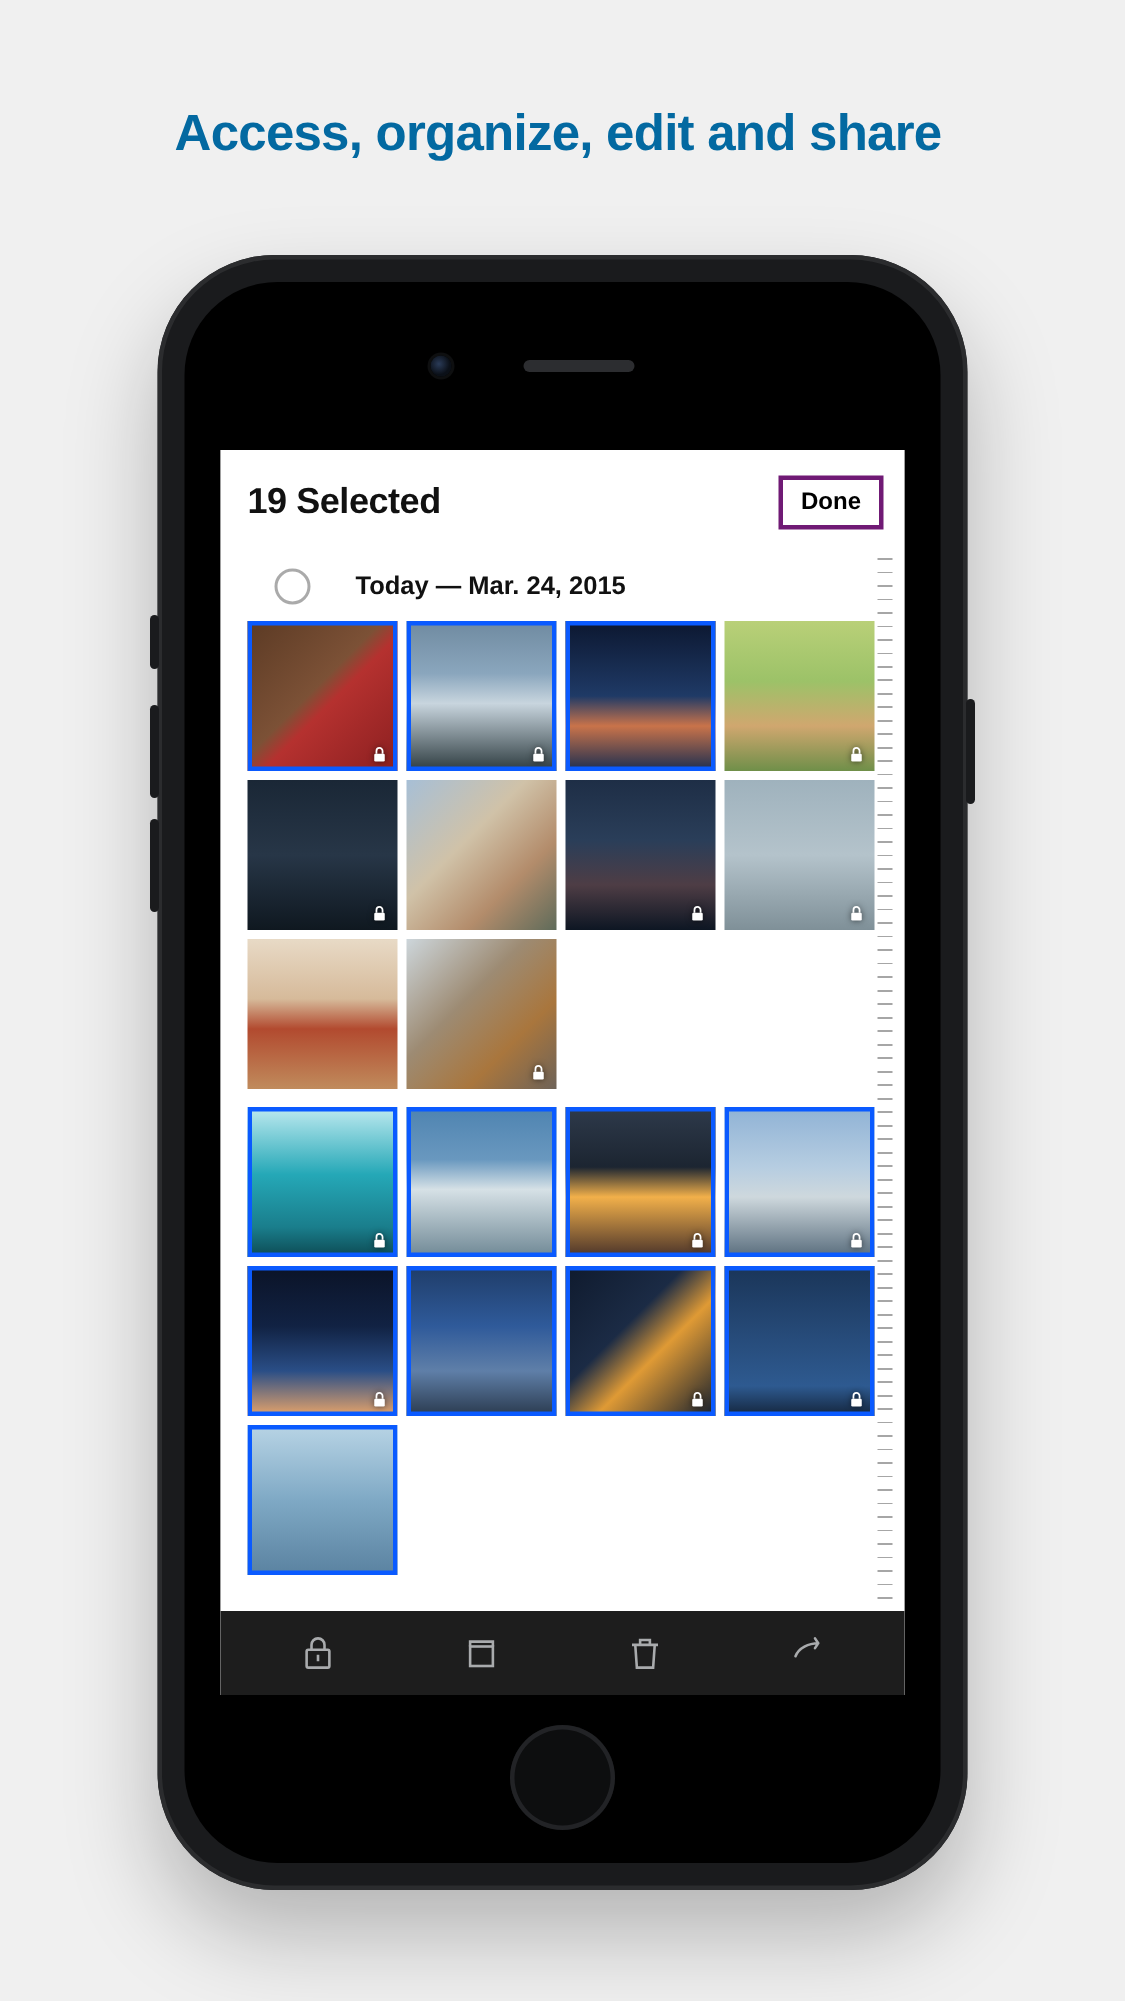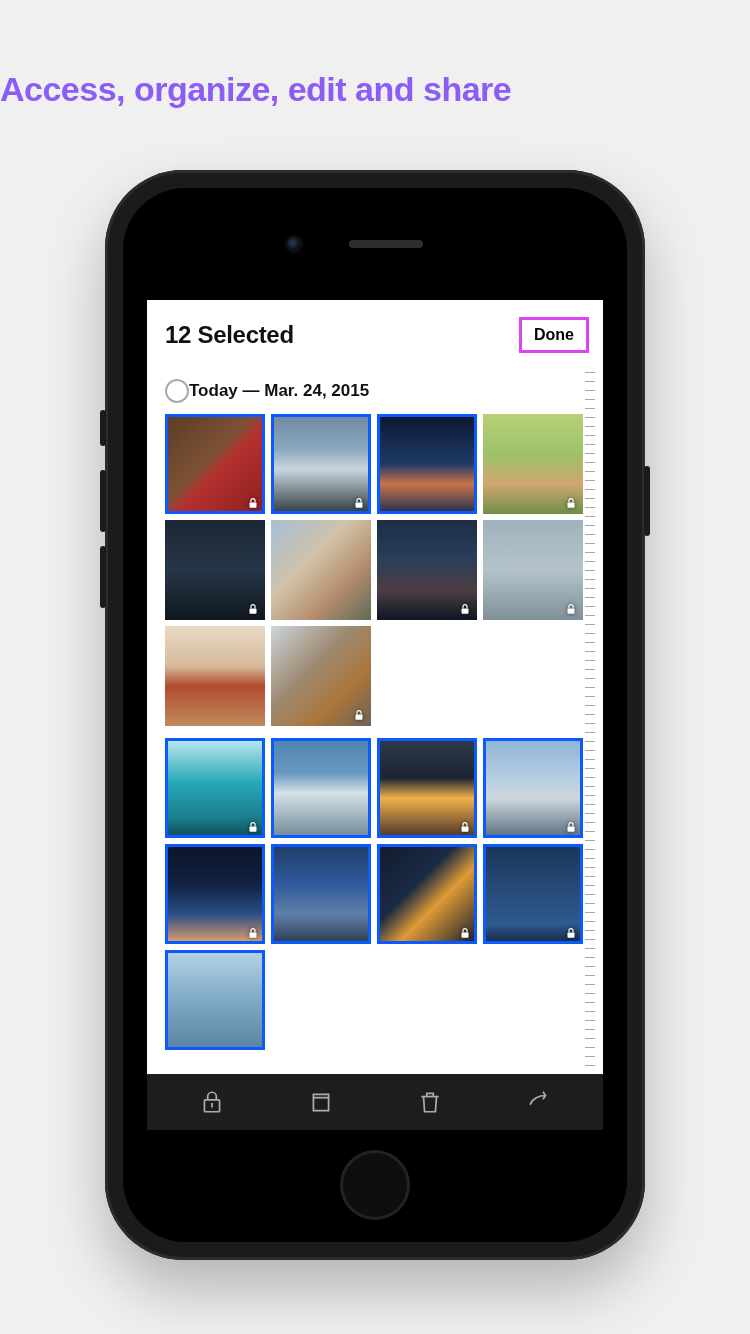--- a/index.html
+++ b/index.html
@@ -7,24 +7,24 @@
   body {
     background: #f0f0f0;
     font-family: -apple-system, "Helvetica Neue", Arial, sans-serif;
     position: relative;
     overflow: hidden;
   }
   .promo-title {
     position: absolute;
     top: 70px;
     left: 0; right: 6px;
-    text-align: left;
+    text-align: center;
     font-size: 34px;
     font-weight: 800;
-    color: #8b5cf6;
+    color: #0369a1;
     letter-spacing: -0.5px;
   }
   
   .phone {
     position: absolute;
     top: 170px;
     left: 50%;
     transform: translateX(-50%);
     width: 540px;
     height: 1090px;
@@ -100,42 +100,42 @@
     padding: 0 14px 0 18px;
     background: #fff;
   }
   .hdr-title {
     font-size: 24px;
     font-weight: 800;
     color: #111;
     letter-spacing: -0.3px;
   }
   .done-btn {
-    border: 3px solid #d946ef;
+    border: 3px solid #701a75;
     padding: 6px 12px;
     font-weight: 800;
     font-size: 16px;
     background: #fff;
     color: #000;
   }
   
   .scroll {
     position: absolute;
     top: 70px;
     bottom: 56px;
     left: 0;
     right: 0;
     overflow: hidden;
     background: #fff;
   }
   .section-header {
     display: flex;
     align-items: center;
-    gap: 0;
-    padding: 8px 0 10px 18px;
+    gap: 30px;
+    padding: 8px 0 10px 36px;
     height: 44px;
   }
   .sel-circle {
     width: 24px; height: 24px; border-radius: 50%;
     border: 2px solid #aaa;
     background: #fff;
     flex: 0 0 auto;
   }
   .sel-circle.checked {
     border: none;
@@ -240,21 +240,21 @@
   <div class="side-btn power"></div>
   <div class="phone-inner">
     <div class="phone-top">
       <div class="phone-camera"></div>
       <div class="phone-speaker"></div>
     </div>
 
     <div class="screen">
 
       <div class="hdr">
-        <div class="hdr-title">12 Selected</div>
+        <div class="hdr-title">19 Selected</div>
         <button class="done-btn">Done</button>
       </div>
 
       <div class="scroll">
         <div class="ruler"></div>
 
         <div class="section-header">
           <div class="sel-circle"></div>
           <div class="section-label">Today — Mar. 24, 2015</div>
         </div>

